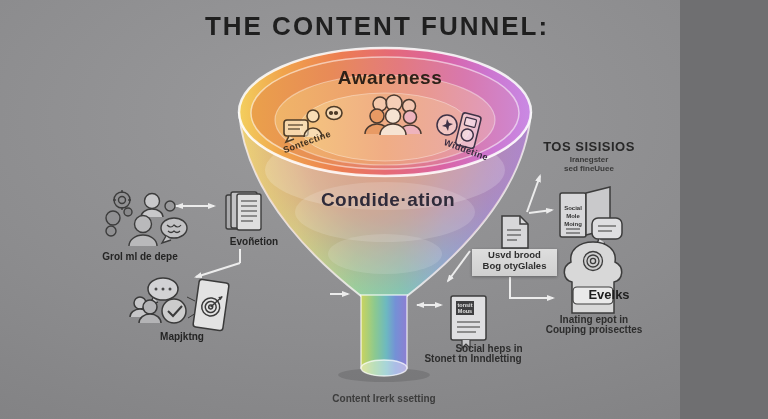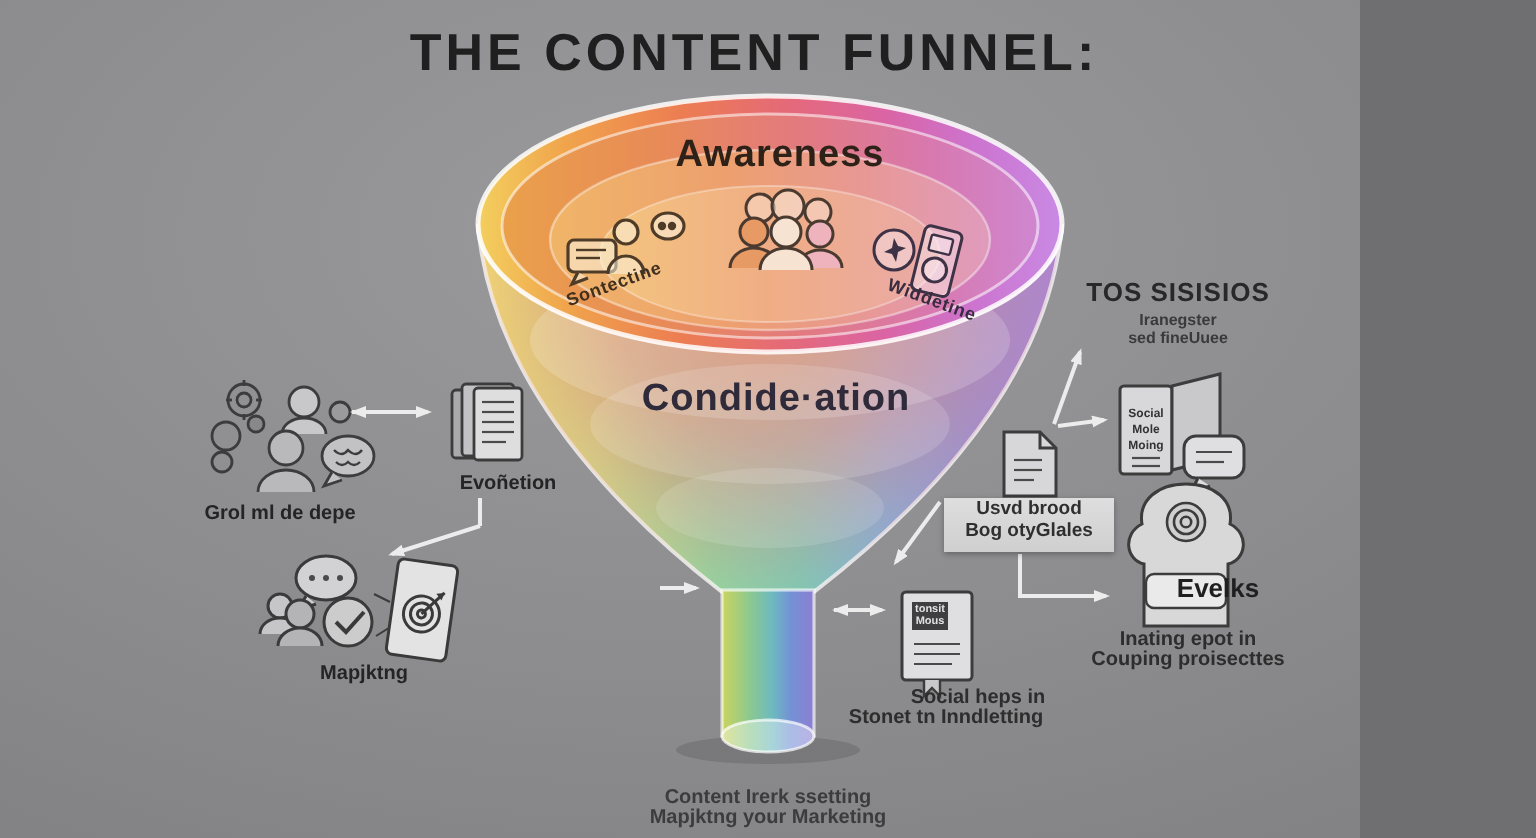--- a/index.html
+++ b/index.html
@@ -283,15 +283,14 @@
   <div class="lbl" style="left:593px;top:295px;font-size:13px;color:#1f1f1f;margin-left:16px;">Evelks</div>
   <div class="lbl tiny" style="left:594px;top:320px;">Inating epot in</div>
   <div class="lbl tiny" style="left:594px;top:330px;">Couping proisecttes</div>
 
   <div class="lbl" style="left:465px;top:305px;font-size:5.5px;color:#e2e2e2;">tonsit</div>
   <div class="lbl" style="left:465px;top:311px;font-size:5.5px;color:#e2e2e2;">Mous</div>
   <div class="lbl tiny" style="left:473px;top:349px;margin-left:16px;">Social heps in</div>
   <div class="lbl tiny" style="left:473px;top:359px;">Stonet tn Inndletting</div>
 
   <div class="lbl small" style="left:384px;top:399px;color:#3c3c3c;">Content Irerk ssetting</div>
-  <div class="lbl small" style="left:384px;top:409px;color:#3c3c3c;">Mapjktng your Marketing</div>
 
 </div>
 
 </body></html>

